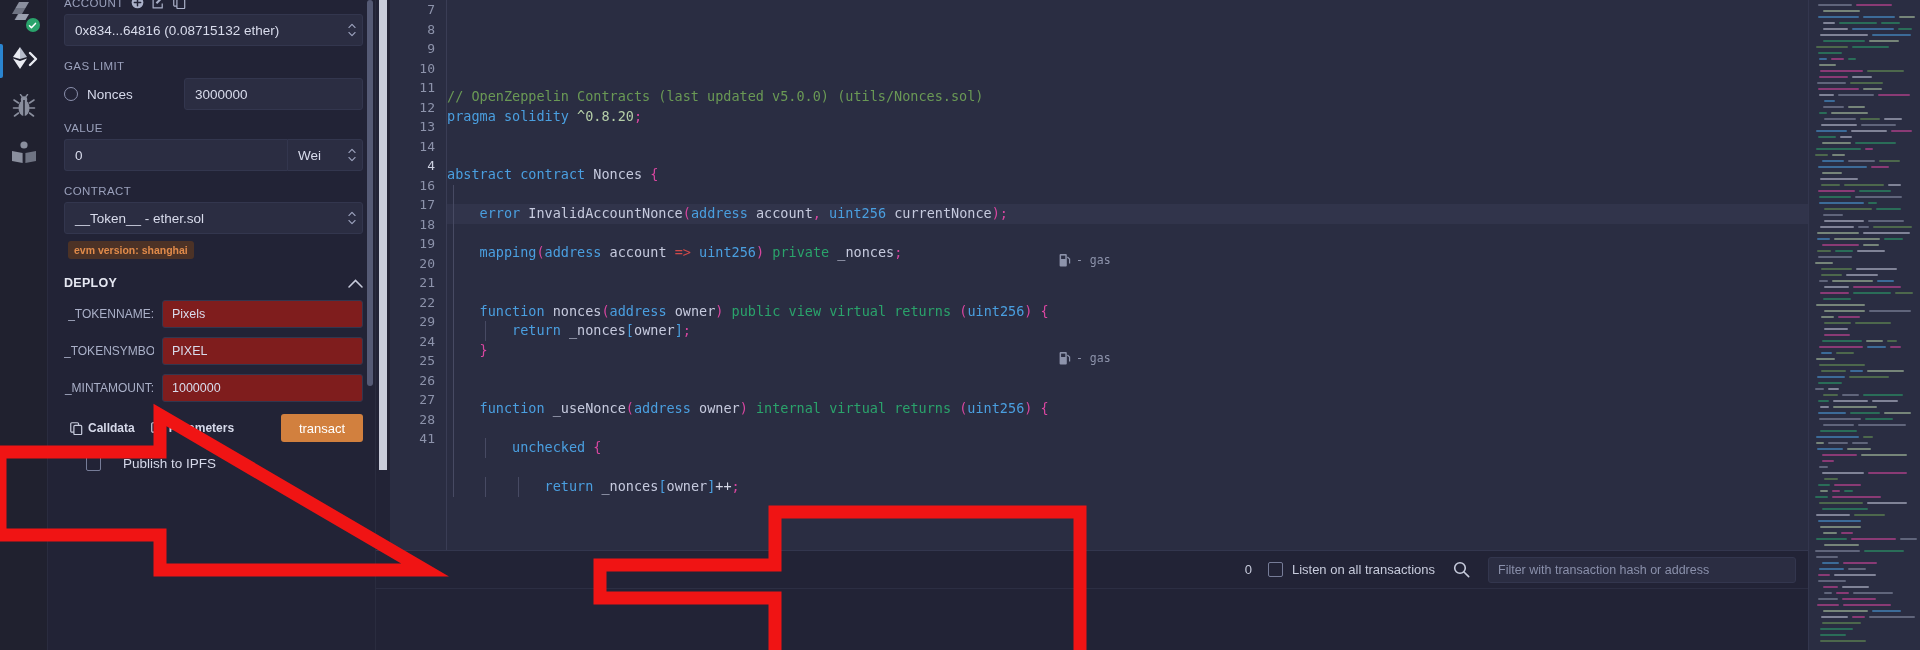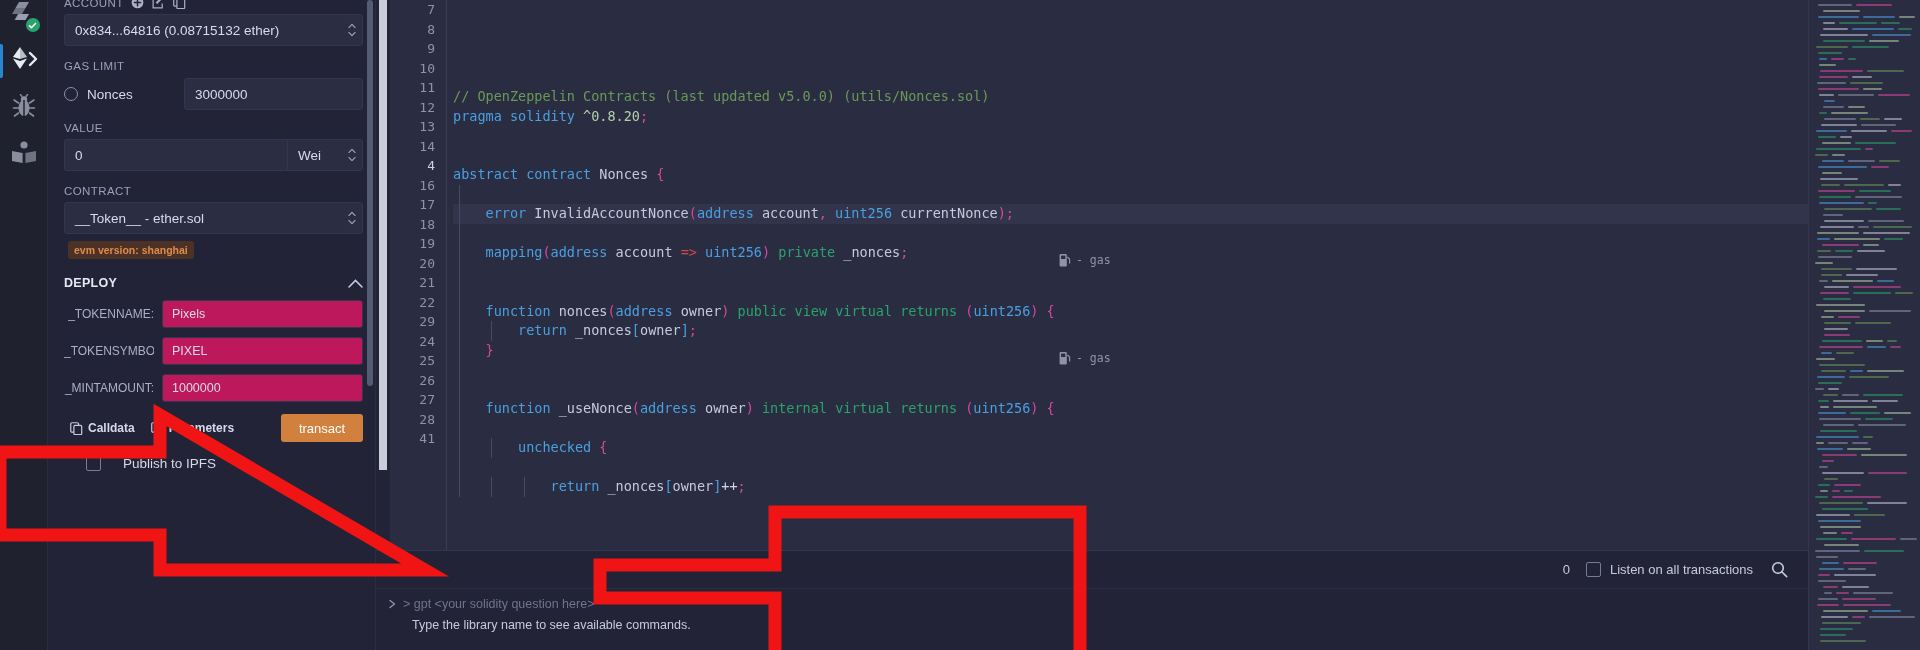--- a/index.html
+++ b/index.html
@@ -110,21 +110,21 @@
     margin: 17px 0 10px 0;
   }
   .deploy-title { font-size: 12.5px; font-weight: bold; color: #e6e8f2; letter-spacing: .3px; text-align: center; }
 
   .ctor-row { display: flex; align-items: center; gap: 8px; margin-bottom: 9px; }
   .ctor-label {
     font-size: 12px; color: #aab0c8; text-align: right;
     width: 90px; flex: none; overflow: hidden; white-space: nowrap;
   }
   .ctor-input {
-    flex: 1; height: 28px; background: #be185d;
+    flex: 1; height: 28px; background: #7f1d1d;
     border: 1px solid #33364e; border-radius: 3px;
     color: #d9dcec; font-size: 12.5px; padding: 0 9px;
     display: flex; align-items: center;
   }
 
   .actions-row { display: flex; align-items: center; gap: 4px; margin-top: 12px; }
   .copy-btn {
     display: flex; align-items: center; gap: 5px;
     font-size: 12px; font-weight: bold; color: #d6d9ea;
     padding: 4px 6px; cursor: pointer;
@@ -151,21 +151,21 @@
     width: 56px; flex: none; background: #2a2d42;
     font-family: "DejaVu Sans Mono", monospace; font-size: 13px;
     color: #8d93ab; text-align: right; padding-right: 11px; padding-top: 0;
   }
   .gutter .ln { height: 19.5px; line-height: 19.5px; }
   .gutter .ln.cur { color: #ccd0e0; }
 
   .code {
     flex: 1; position: relative; overflow: hidden;
     font-family: "DejaVu Sans Mono", monospace; font-size: 13.5px;
-    white-space: pre; padding-left: 6px;
+    white-space: pre; padding-left: 0;
     border-left: 1px solid #3a3d55;
   }
   .code .cl { height: 19.5px; line-height: 19.5px; position: relative; }
   .code .cl.hl { background: #31344b; }
   .indent-guide { position: absolute; top: 0; height: 19.5px; width: 1px; background: #474a63; }
 
   .tk-com { color: #6a9955; }
   .tk-kw  { color: #4a9fe0; }
   .tk-kw2 { color: #2aa36b; }
   .tk-typ { color: #4a9fe0; }
@@ -448,33 +448,23 @@
         <span class="term-listen">
           <span class="checkbox"></span>
           <span class="lbl">Listen on all transactions</span>
         </span>
         <span class="term-search-icon">
           <svg width="17" height="17" viewBox="0 0 18 18">
             <circle cx="7.4" cy="7.4" r="5.6" stroke="#c7cbdc" stroke-width="1.7" fill="none"></circle>
             <path d="M11.6 11.6 L16.6 16.6" stroke="#c7cbdc" stroke-width="1.7" stroke-linecap="round"></path>
           </svg>
         </span>
+        <span class="term-filter">Filter with transaction hash or address</span>
       </div>
 
-      <div class="term-body">
-        <div class="term-line ghost">
-          <span class="caret">
-            <svg width="9" height="10" viewBox="0 0 9 10">
-                <path d="M2 1.5 L6.5 5 L2 8.5" stroke="#8d93ab" stroke-width="1.4" fill="none" stroke-linecap="round" stroke-linejoin="round"></path>
-              </svg>
-          </span>
-          <span>&gt; gpt &lt;your solidity question here&gt;</span>
-        </div>
-        <div class="term-line help">Type the library name to see available commands.</div>
-      </div>
     </div>
   </div>
 
   <div class="right-strip" id="ministrip">
       <span class="mini-line" style="left: 9px; top: 4px; width: 34px; background: rgb(141, 147, 171); opacity: 0.55;"></span>
       <span class="mini-line" style="left: 47px; top: 4px; width: 36px; background: rgb(216, 70, 160); opacity: 0.55;"></span>
       <span class="mini-line" style="left: 14px; top: 10px; width: 37px; background: rgb(181, 206, 168); opacity: 0.55;"></span>
       <span class="mini-line" style="left: 9px; top: 16px; width: 41px; background: rgb(74, 159, 224); opacity: 0.55;"></span>
       <span class="mini-line" style="left: 54px; top: 16px; width: 32px; background: rgb(74, 159, 224); opacity: 0.55;"></span>
       <span class="mini-line" style="left: 90px; top: 16px; width: 16px; background: rgb(181, 206, 168); opacity: 0.55;"></span>

